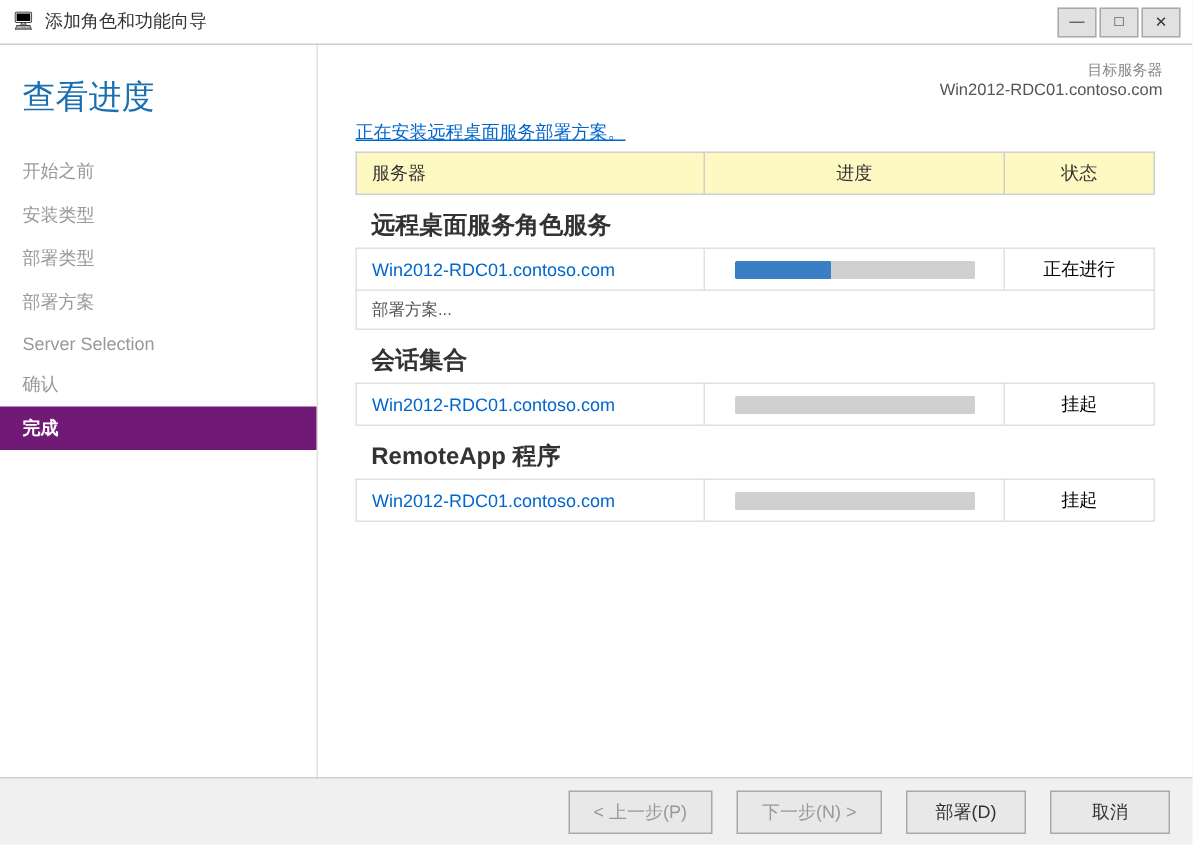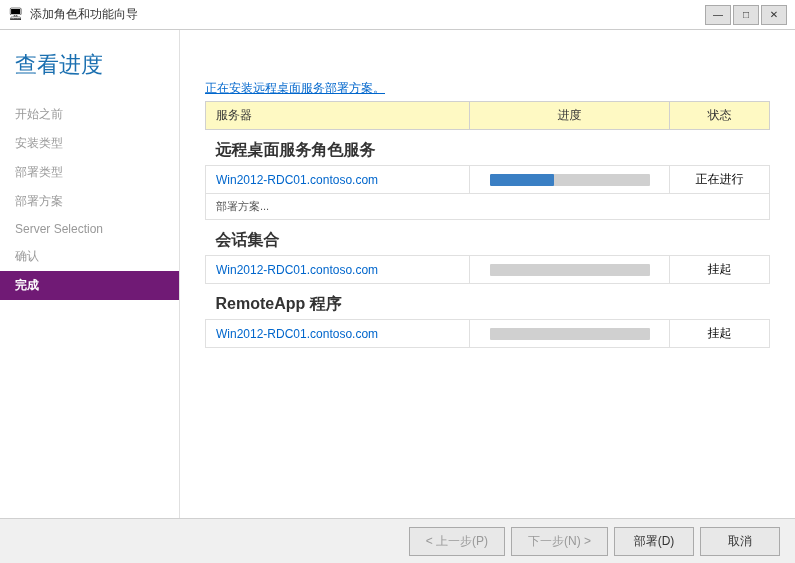--- a/index.html
+++ b/index.html
@@ -66,21 +66,21 @@
 
     
     .content-area {
       display: flex;
       flex: 1;
       overflow: hidden;
     }
 
     
     .sidebar {
-      width: 180px;
+      width: 212px;
       background: #fff;
       padding: 15px 0;
       border-right: 1px solid #e0e0e0;
       flex-shrink: 0;
     }
     .page-title {
       font-size: 22px;
       font-weight: 300;
       color: #1a6fb0;
       padding: 5px 15px 20px 15px;
@@ -196,21 +196,21 @@
 
     
     .footer {
       height: 45px;
       background: #f0f0f0;
       border-top: 1px solid #d0d0d0;
       display: flex;
       align-items: center;
       justify-content: flex-end;
       padding: 0 15px;
-      gap: 6px;
+      gap: 16px;
     }
     .footer-btn {
       padding: 5px 16px;
       font-size: 12px;
       border: 1px solid #aaa;
       background: #e8e8e8;
       cursor: pointer;
       color: #333;
       min-width: 80px;
       text-align: center;
@@ -243,20 +243,24 @@
       <div class="nav-item">安装类型</div>
       <div class="nav-item">部署类型</div>
       <div class="nav-item">部署方案</div>
       <div class="nav-item">Server Selection</div>
       <div class="nav-item">确认</div>
       <div class="nav-item active">完成</div>
     </div>
 
     <div class="main-content">
 
+      <div class="top-info">
+        <div class="label">目标服务器</div>
+        <div>Win2012-RDC01.contoso.com</div>
+      </div>
 
       <div class="installing-msg">正在安装远程桌面服务部署方案。</div>
 
       <table class="install-table">
         <thead>
           <tr>
             <th>服务器</th>
             <th>进度</th>
             <th>状态</th>
           </tr>

